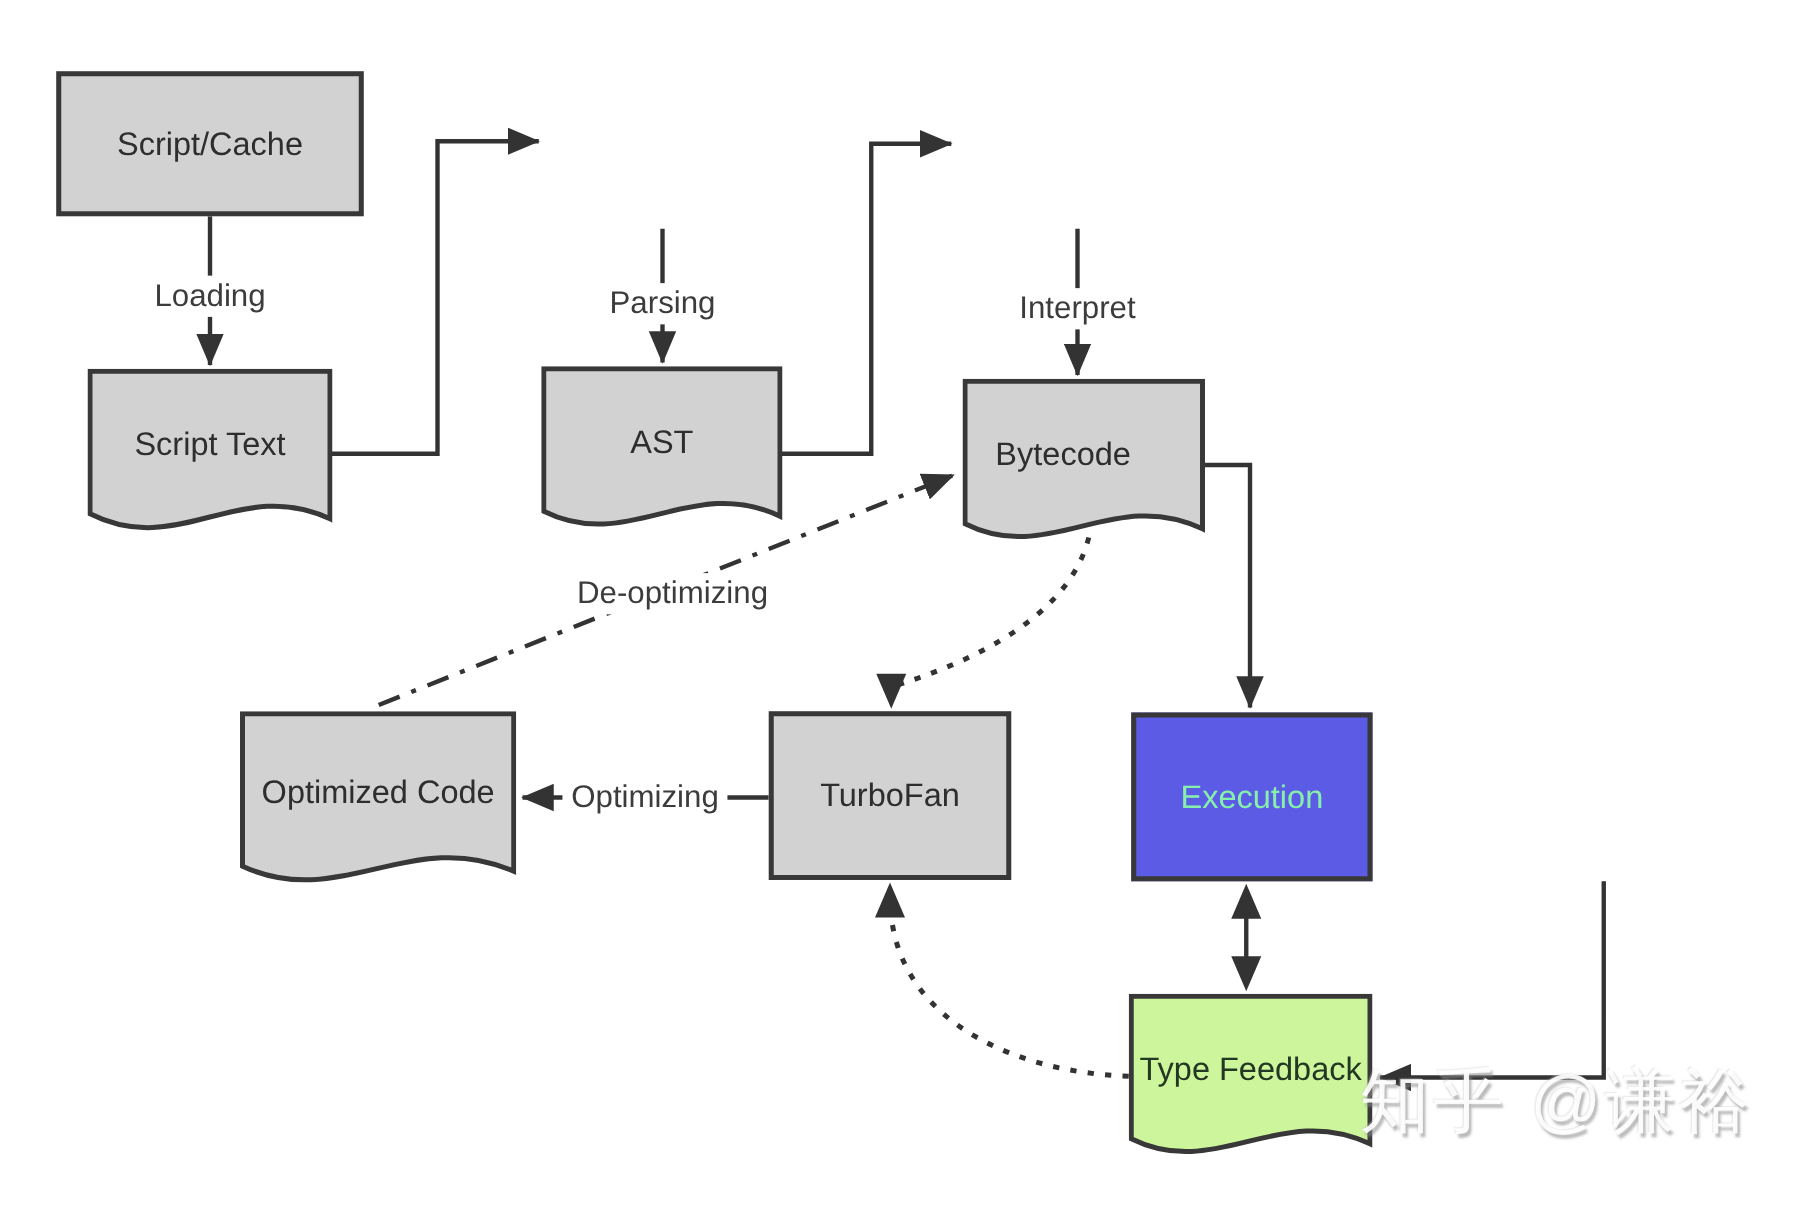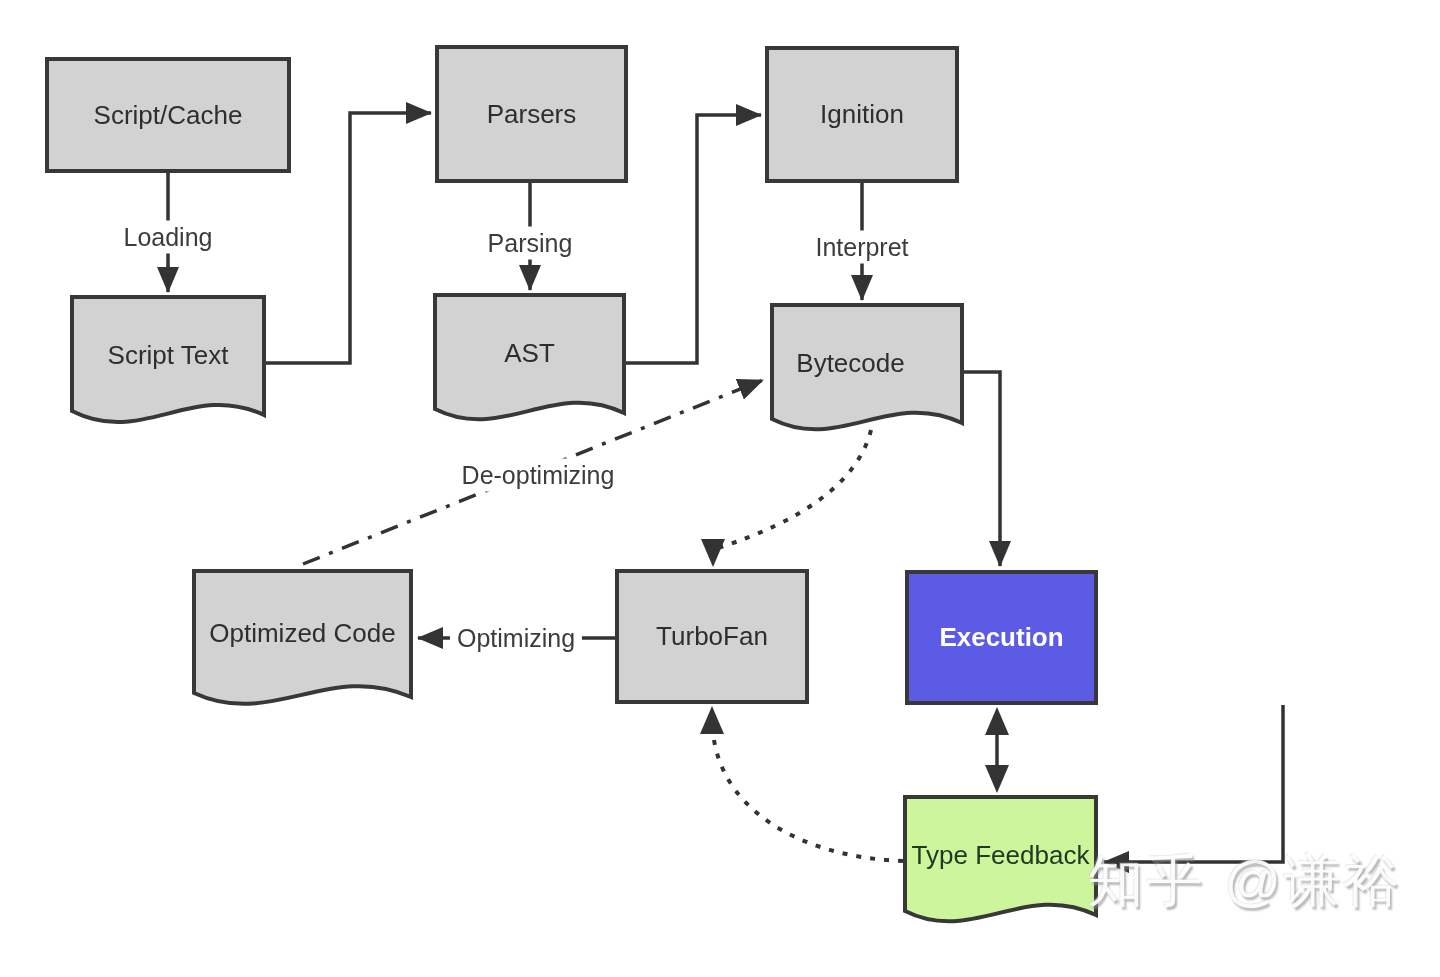--- a/index.html
+++ b/index.html
@@ -10,21 +10,21 @@
   #edges{position:absolute;left:0;top:0;z-index:1;}
   .edge{stroke:#333333;stroke-width:3.5;fill:none;stroke-linecap:butt;}
   .edge.dashdot{stroke-dasharray:18 10 4 10;}
   .edge.dotted{stroke-dasharray:5 9;stroke-width:4;}
   .arrow-poly{fill:#333333;stroke:none;}
 
   .node{position:absolute;z-index:2;display:flex;align-items:center;justify-content:center;}
   .node.rect{background:#d2d2d2;border:4px solid #383838;box-sizing:border-box;}
   .node.rect.blue{background:#5b5be6;}
   .node-label{font-size:26px;color:#2e2e2e;white-space:nowrap;}
-  .node.blue .node-label{color:#ffffff;font-weight:bold;}
+  .node.blue .node-label{color:#86efac;}
 
   .doc{position:absolute;z-index:2;}
   .doc svg{position:absolute;left:0;top:0;display:block;}
   .doc-path{fill:#d2d2d2;stroke:#383838;stroke-width:4;stroke-linejoin:miter;}
   .doc.green .doc-path{fill:#cdf59c;}
   .doc-label{position:absolute;left:0;top:0;width:100%;display:flex;align-items:center;justify-content:center;
              font-size:26px;color:#2e2e2e;white-space:nowrap;}
   .doc.green .doc-label{color:#233823;}
 
   .edge-label{position:absolute;z-index:3;transform:translate(-50%,-50%);background:#ffffff;
@@ -73,27 +73,21 @@
     <polygon class="arrow-poly" points="997,707 985,735 1009,735"></polygon>
     <polygon class="arrow-poly" points="997,793 985,765 1009,765"></polygon>
 
     <path class="edge" d="M1283,705 V862 H1104" marker-end="url(#arr)"></path>
   </svg>
 
   <div class="node rect" style="left:45px;top:57px;width:246px;height:116px">
     <span class="node-label">Script/Cache</span>
   </div>
 
-  <div class="node rect" style="left:435px;top:45px;width:193px;height:138px">
-    <span class="node-label">Parsers</span>
-  </div>
 
-  <div class="node rect" style="left:765px;top:46px;width:194px;height:137px">
-    <span class="node-label">Ignition</span>
-  </div>
 
   <div class="node rect" style="left:615px;top:569px;width:194px;height:135px">
     <span class="node-label">TurboFan</span>
   </div>
 
   <div class="node rect blue" style="left:905px;top:570px;width:193px;height:135px">
     <span class="node-label">Execution</span>
   </div>
 
 

